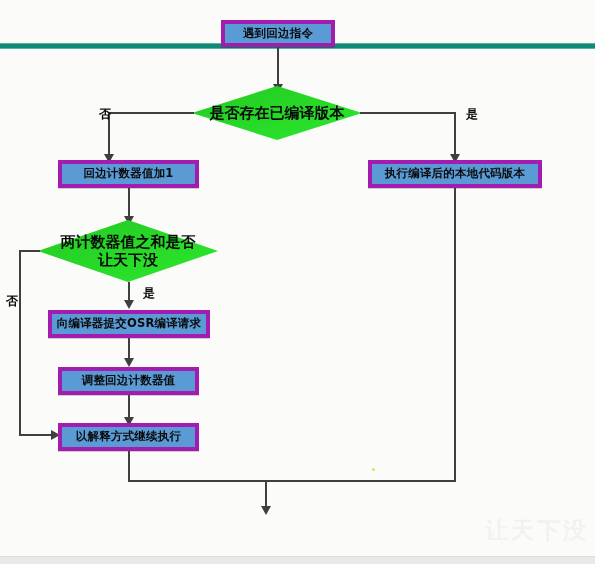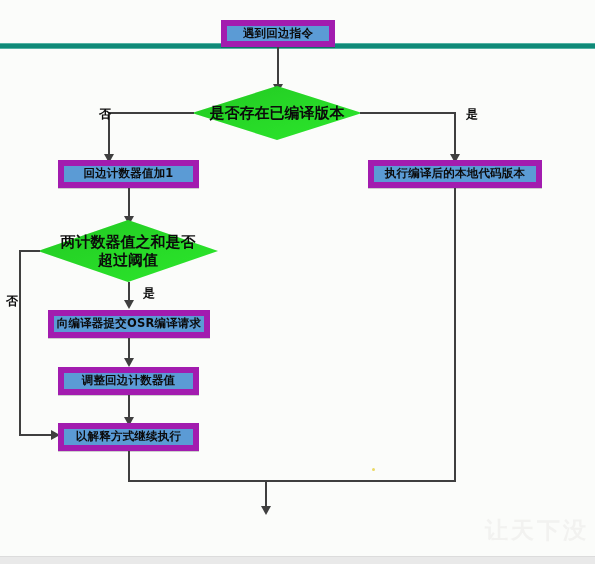--- a/index.html
+++ b/index.html
@@ -48,21 +48,21 @@
     justify-content: center;
     text-align: center;
     line-height: 1.18;
     color: #0b0b0b;
     font-weight: 700;
     letter-spacing: 0.2px;
   }
 
   .proc {
     background: #5b9bd5;
-    border: 6px solid #a21caf;
+    border: 4px solid #a21caf;
     font-size: 11.5px;
     box-shadow: 0 1px 0 rgba(0,0,0,0.18);
   }
 
   .decision-wrap {
     position: absolute;
   }
   .decision-wrap .dia {
     position: absolute;
     inset: 0;
@@ -182,21 +182,21 @@
     <span>执行编译后的本地代码版本</span>
   </div>
 
   <div class="line-v" style="left:128px; top:188px; height:33px;"></div>
   <div class="arrow-down" style="left:124px; top:216px;"></div>
 
   <div class="decision-wrap" style="left:38px; top:220px; width:180px; height:62px;">
     <div class="dia"></div>
     <div class="dia-edge"></div>
     <div class="dia-label">两计数器值之和是否
-超过阈值</div>
+让天下没</div>
   </div>
 
   <div class="line-h" style="left:19px; top:250px; width:21px;"></div>
   <div class="line-v" style="left:19px; top:250px; height:185px;"></div>
   <div class="line-h" style="left:19px; top:434px; width:38px;"></div>
   <div class="arrow-right" style="left:51px; top:430px;"></div>
   <div class="edge-label" style="left:6px; top:293px;">否</div>
 
   <div class="line-v" style="left:128px; top:282px; height:23px;"></div>
   <div class="arrow-down" style="left:124px; top:300px;"></div>

